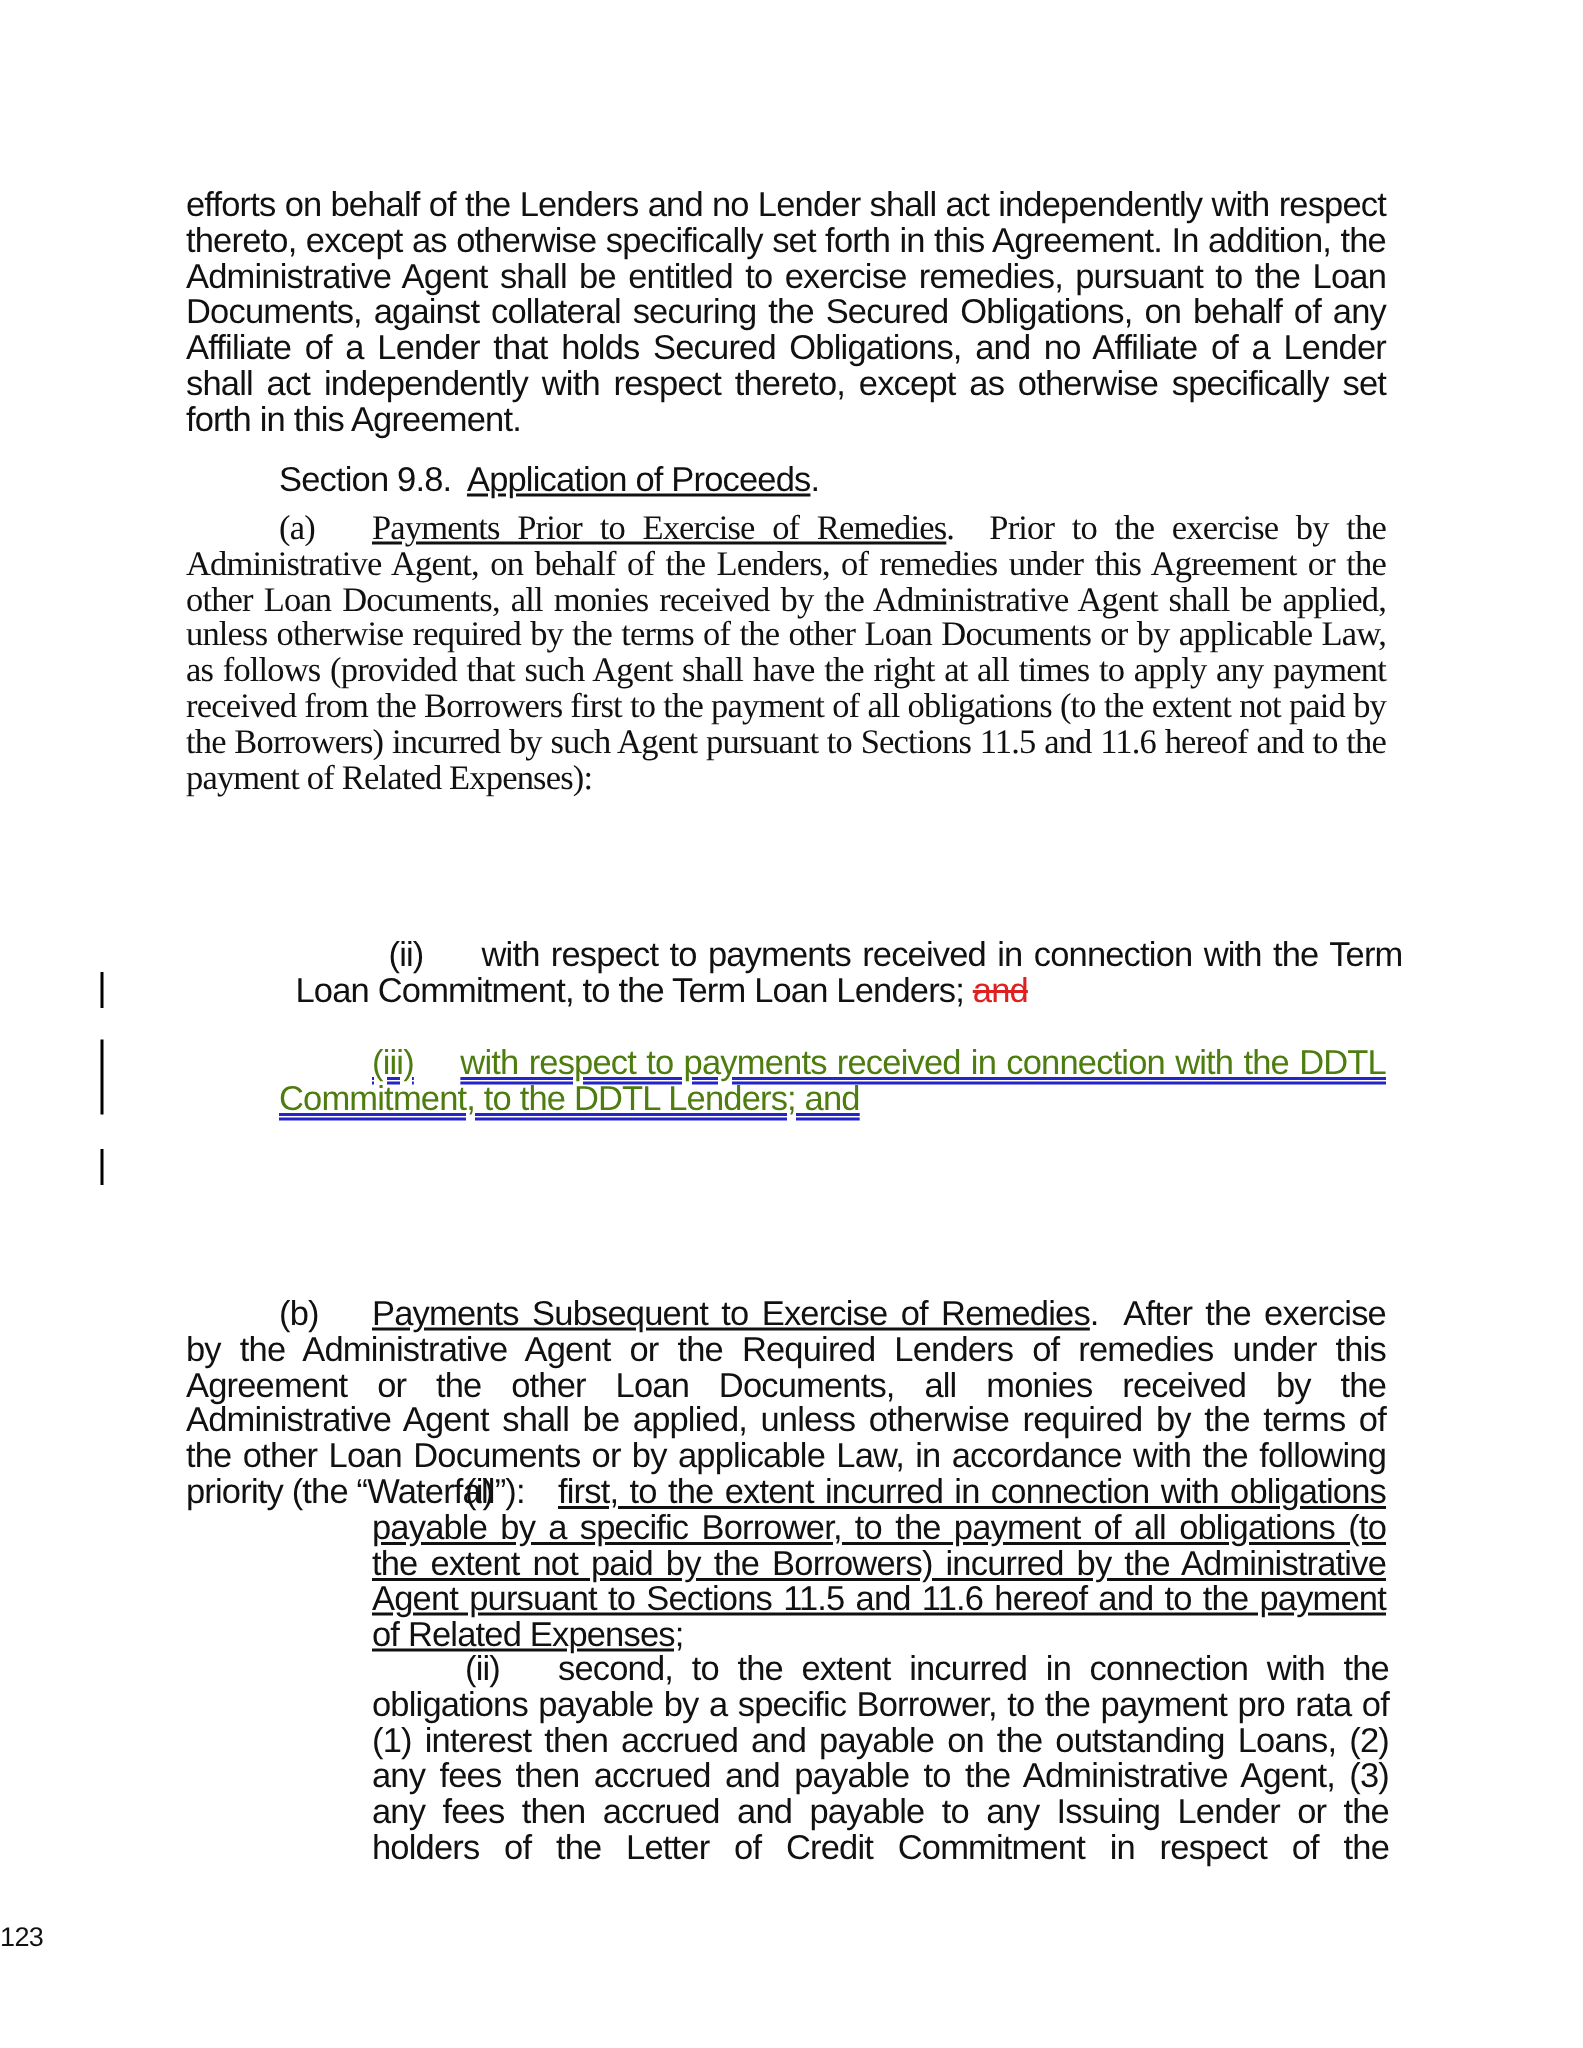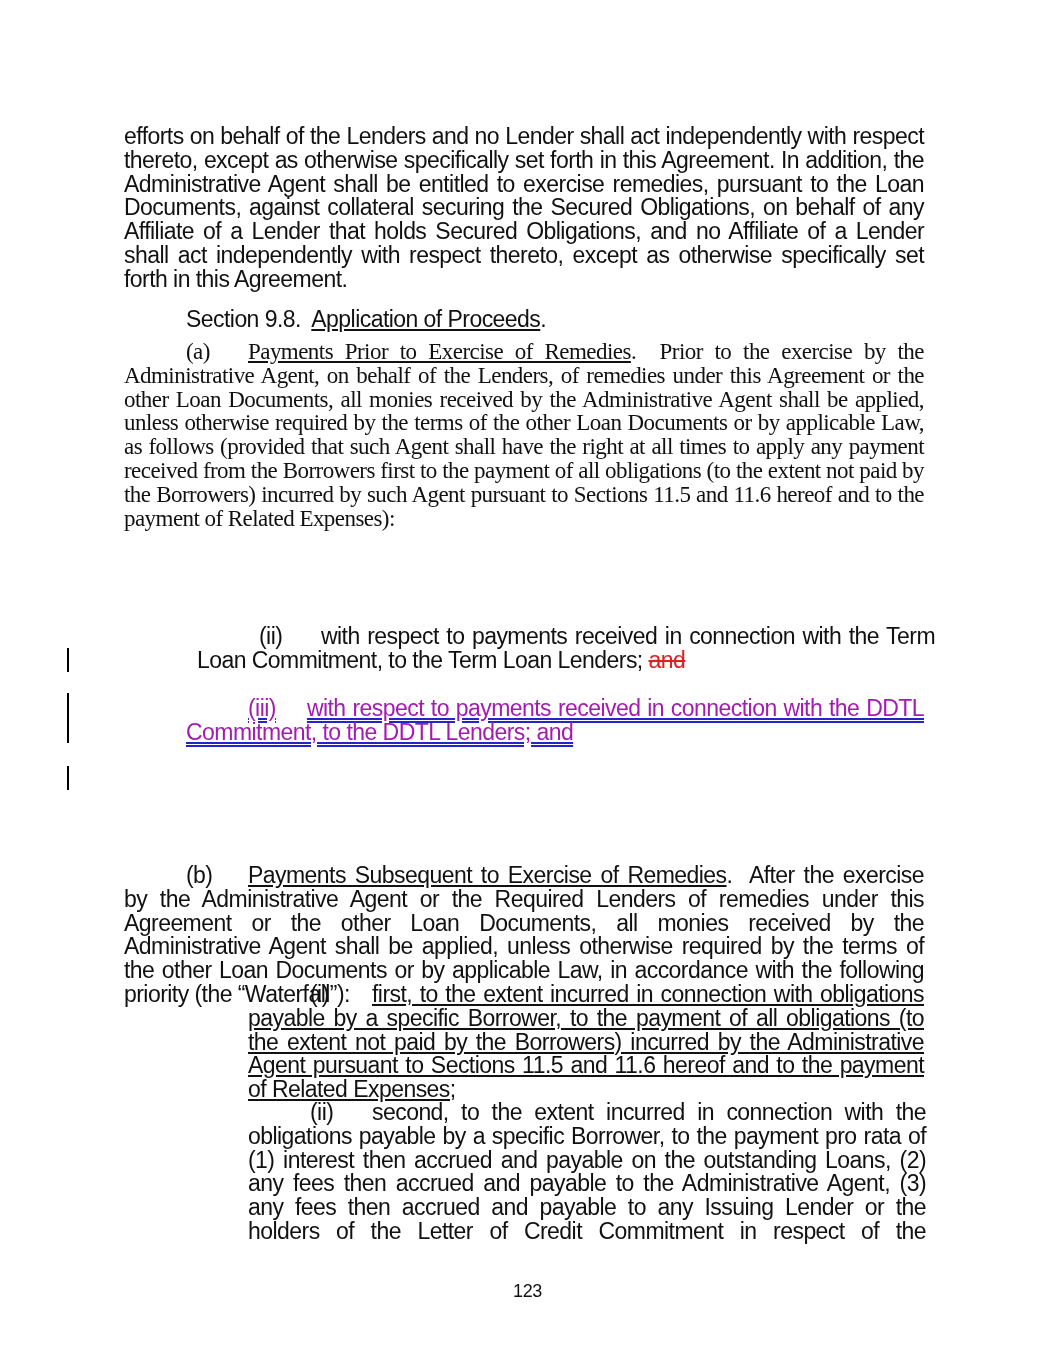--- a/index.html
+++ b/index.html
@@ -3,24 +3,24 @@
 <meta charset="utf-8">
 <style>
   html, body { margin: 0; padding: 0; background: #ffffff; }
   body { width: 1055px; height: 1365px; position: relative; overflow: hidden;
          font-family: "Liberation Sans Narrow", "Liberation Sans", sans-serif; color: #111; }
   .page { position: absolute; left: 0; top: 0; width: 1055px; height: 1365px; }
   .para { position: absolute; font-size: 23px; line-height: 23.8px; text-align: justify;
           text-align-last: auto; letter-spacing: -0.55px; word-spacing: 0px;
           font-stretch: condensed; }
   .u { text-decoration: underline; }
-  .ins { color: #a21caf; text-decoration: underline double; text-decoration-color: #2424c8; }
+  .ins { color: #4d7c0f; text-decoration: underline double; text-decoration-color: #2424c8; }
   .del { color: #e02020; text-decoration: line-through; }
   .bar { position: absolute; left: 67px; width: 1.5px; background: #000; }
-  .pnum { position: absolute; left: 0; width: 1055px; top: 1281px; text-align: center;
+  .pnum { position: absolute; left: 0; width: 1055px; top: 1281px; 
           font-size: 18px; letter-spacing: -0.4px; }
 </style>
 </head>
 <body>
 
 <div class="page">
 
   <div class="bar" style="top:648px;height:24px;"></div>
   <div class="bar" style="top:693px;height:50px;"></div>
   <div class="bar" style="top:766px;height:24px;"></div>

